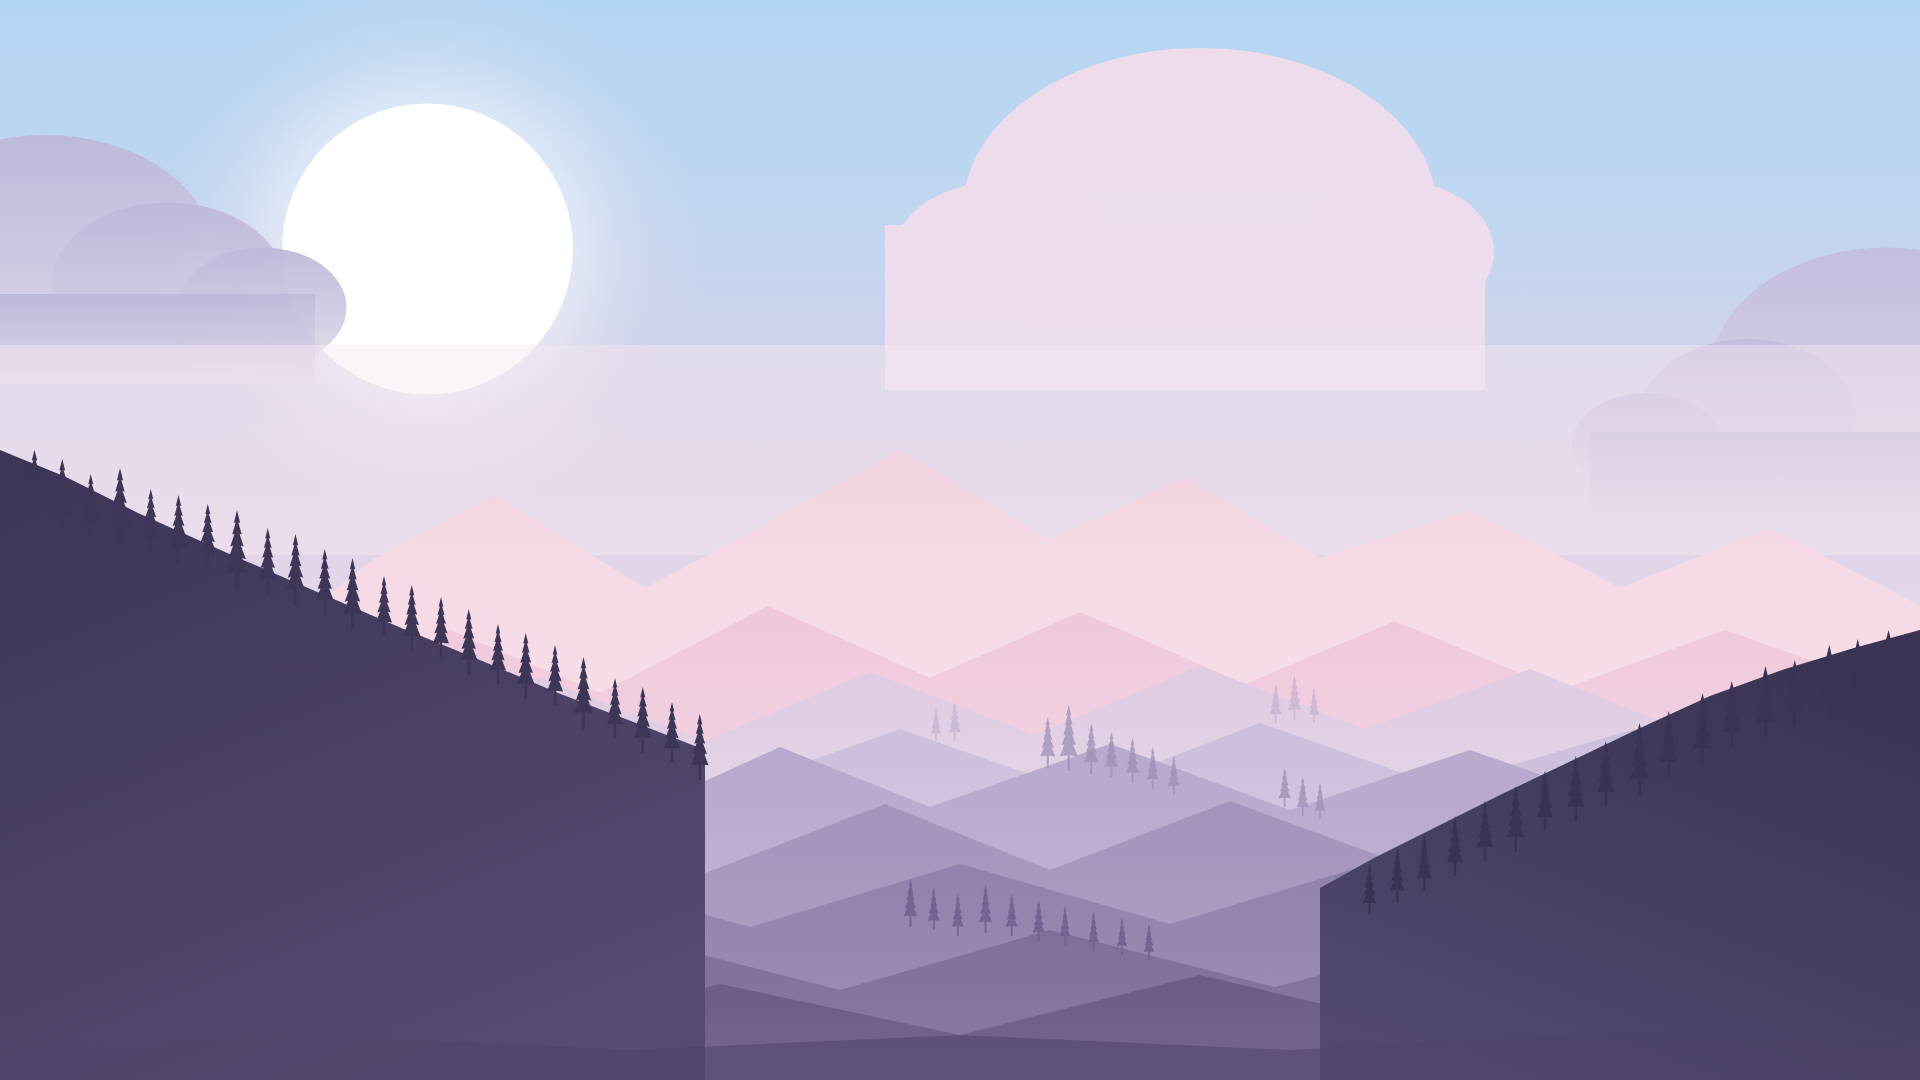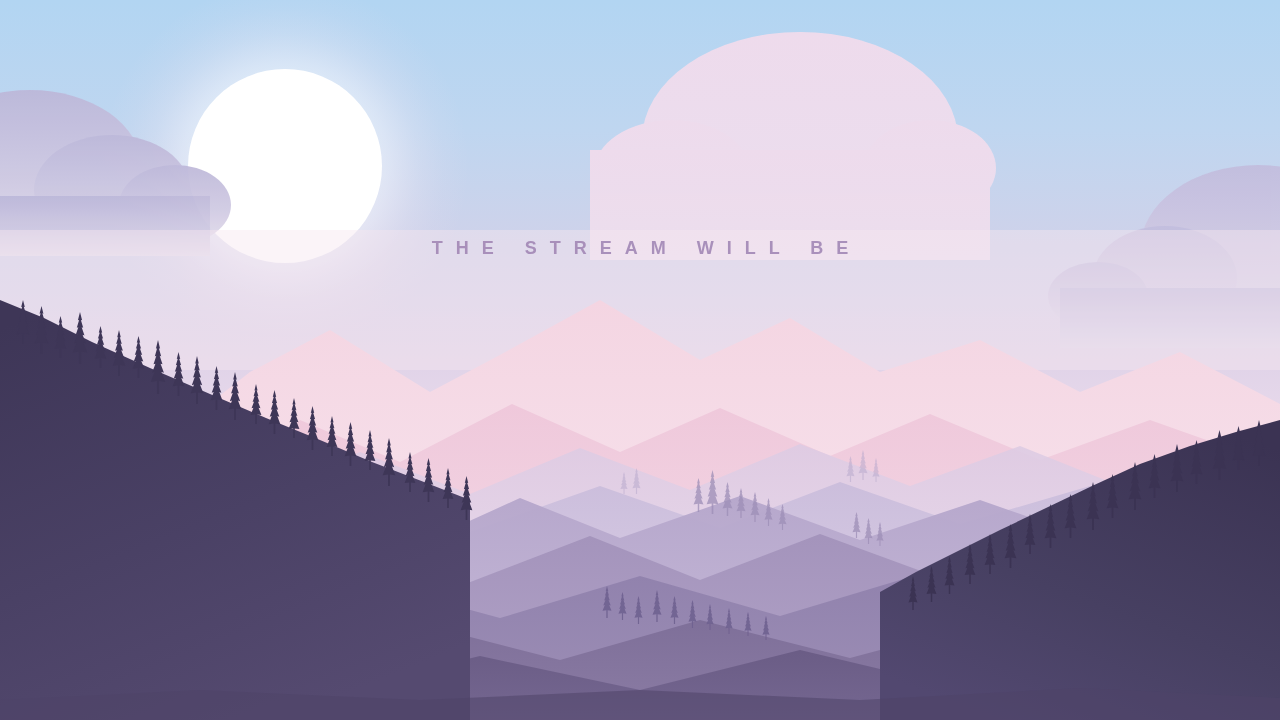--- a/index.html
+++ b/index.html
@@ -335,17 +335,16 @@
         <use href="#tree" x="908" y="576" width="10" height="34"></use>
       </g>
     </g>
 
     <path d="M0 700 L200 690 L420 700 L640 690 L860 700 L1080 688 L1280 698
              L1280 720 L0 720 Z" fill="#4e4468" opacity="0.55"></path>
   </svg>
 
   <div id="overlay-text">
 
-    <div class="tagline">THE STREAM WILL BE</div>
 
 
   </div>
 </div>
 
 </body></html>

